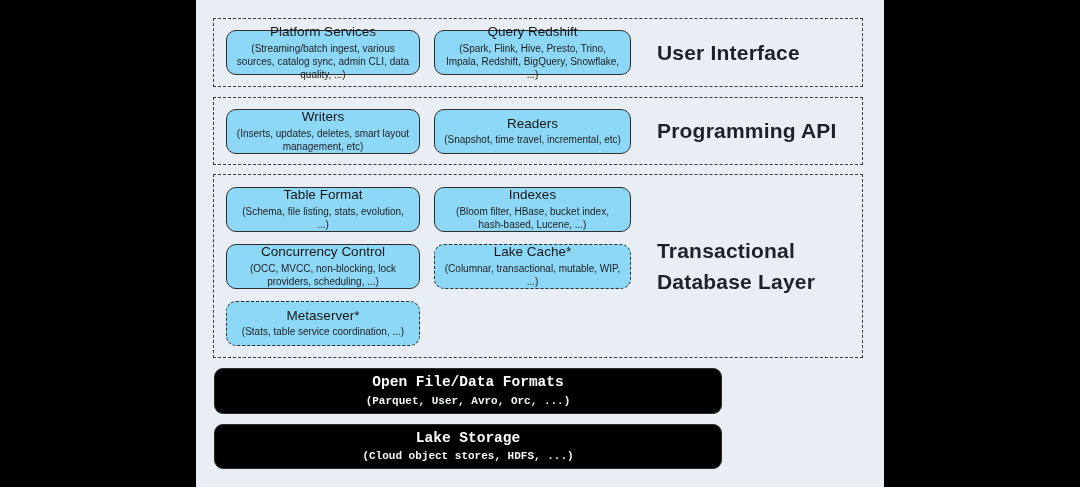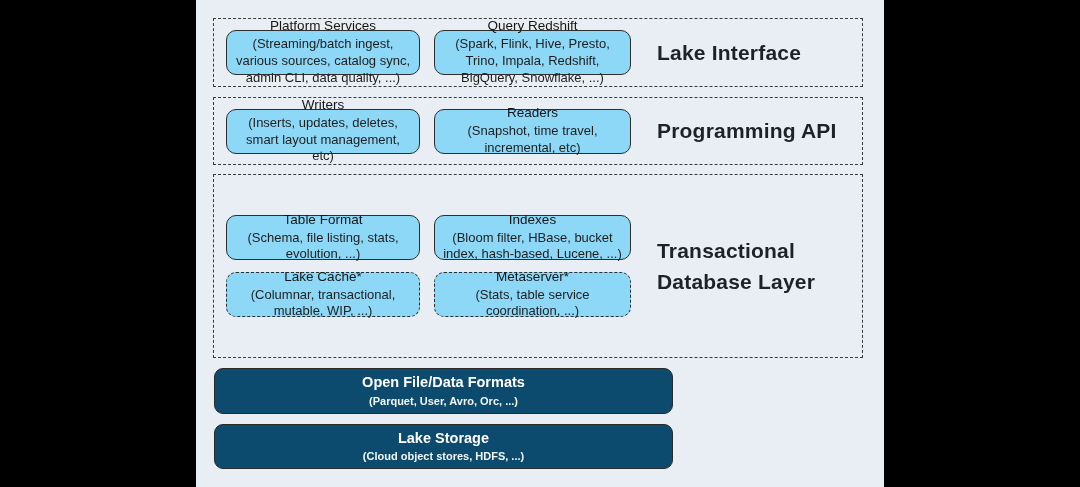--- a/index.html
+++ b/index.html
@@ -50,47 +50,48 @@
     box-sizing: border-box;
   }
   .box.dashed { border-style: dashed; }
   .box-title {
     font-size: 13.5px;
     color: #161616;
     line-height: 1.25;
     white-space: nowrap;
   }
   .box-sub {
-    font-size: 13px;
+    font-size: 10px;
     color: #1e1e1e;
     line-height: 1.3;
     margin-top: 1px;
   }
   .section-label {
     margin-left: 26px;
     width: 212px;
     font-size: 21px;
     font-weight: 700;
     color: #1d2129;
     line-height: 1.5;
     letter-spacing: 0.2px;
   }
   .green-bar {
     position: absolute;
     left: 18px;
-    width: 459px;
-    background: #0c4a6e;
+    width: 508px;
+    background: #000000;
     border: 1.5px solid #2a2a2a;
     border-radius: 9px;
     display: flex;
     flex-direction: column;
     align-items: center;
     justify-content: center;
     text-align: center;
     box-sizing: border-box;
+    font-family: Liberation Mono, monospace;
   }
   .green-1 { top: 368px; height: 46px; }
   .green-2 { top: 424px; height: 45px; }
   .green-title {
     font-size: 14.5px;
     font-weight: 700;
     color: #ffffff;
     line-height: 1.2;
   }
   .green-sub {
@@ -111,21 +112,21 @@
       <div class="boxes">
         <div class="box">
           <div class="box-title">Platform Services</div>
           <div class="box-sub">(Streaming/batch ingest, various sources, catalog sync, admin CLI, data quality, ...)</div>
         </div>
         <div class="box">
           <div class="box-title">Query Redshift</div>
           <div class="box-sub">(Spark, Flink, Hive, Presto, Trino, Impala, Redshift, BigQuery, Snowflake, ...)</div>
         </div>
       </div>
-      <div class="section-label">Lake Interface</div>
+      <div class="section-label">User Interface</div>
     </div>
 
     <div class="section section-2">
       <div class="boxes">
         <div class="box">
           <div class="box-title">Writers</div>
           <div class="box-sub">(Inserts, updates, deletes, smart layout management, etc)</div>
         </div>
         <div class="box">
           <div class="box-title">Readers</div>
@@ -137,20 +138,24 @@
 
     <div class="section section-3">
       <div class="boxes">
         <div class="box">
           <div class="box-title">Table Format</div>
           <div class="box-sub">(Schema, file listing, stats, evolution, ...)</div>
         </div>
         <div class="box">
           <div class="box-title">Indexes</div>
           <div class="box-sub">(Bloom filter, HBase, bucket index, hash-based, Lucene, ...)</div>
+        </div>
+        <div class="box">
+          <div class="box-title">Concurrency Control</div>
+          <div class="box-sub">(OCC, MVCC, non-blocking, lock providers, scheduling, ...)</div>
         </div>
         <div class="box dashed">
           <div class="box-title">Lake Cache*</div>
           <div class="box-sub">(Columnar, transactional, mutable, WIP, ...)</div>
         </div>
         <div class="box dashed">
           <div class="box-title">Metaserver*</div>
           <div class="box-sub">(Stats, table service coordination, ...)</div>
         </div>
       </div>

